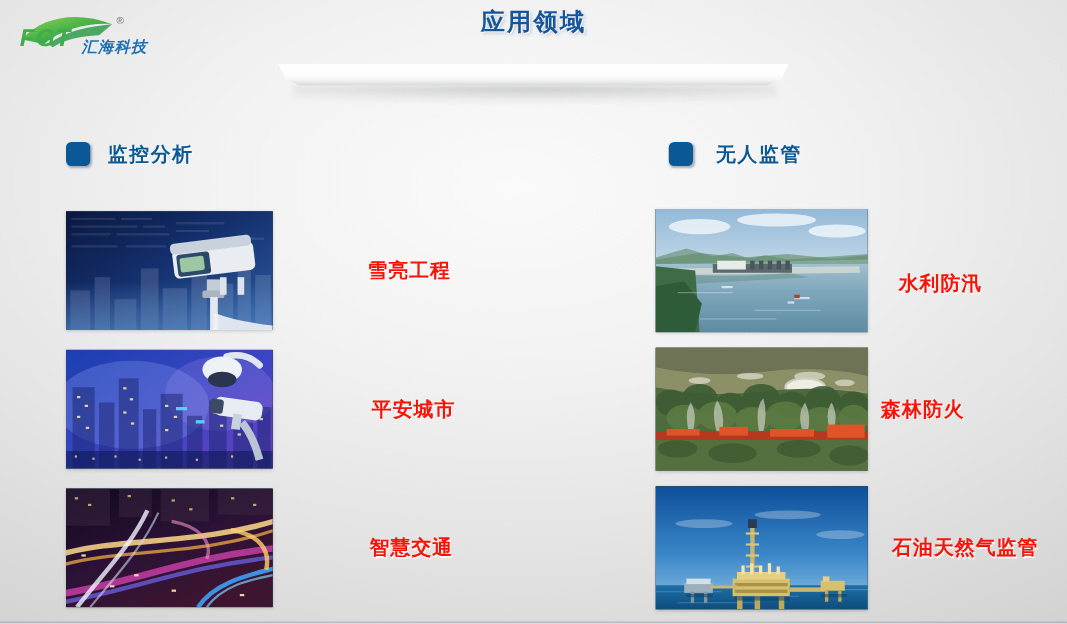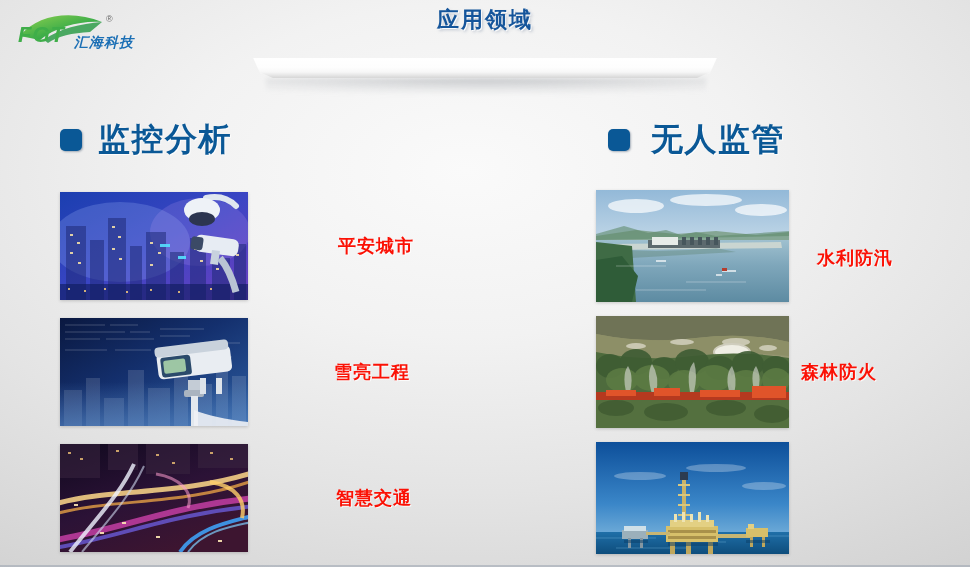--- a/index.html
+++ b/index.html
@@ -105,21 +105,21 @@
 
   .bullet-sq {
     width: 22px;
     height: 22px;
     border-radius: 5px;
     background: #0a5896;
     box-shadow: 1px 1px 2px rgba(70,90,115,.45);
     flex: 0 0 auto;
   }
   .section-title {
-    font-size: 32px;
+    font-size: 18px;
     font-weight: bold;
     color: #0a5896;
     letter-spacing: 1.5px;
     text-shadow: 1px 1px 0 rgba(255,255,255,.8);
     font-family: Liberation Mono, monospace;
   }
 
   
   .rows { position: absolute; top: 63px; left: 0; right: 0; }
   .row {
@@ -194,20 +194,78 @@
       <span class="bullet-sq"></span>
       <span class="section-title">监控分析</span>
     </div>
 
     <div class="rows">
 
       <div class="row">
         <div class="thumb">
           <svg viewBox="0 0 188 108" preserveAspectRatio="none">
             <defs>
+              <linearGradient id="lb1" x1="0" y1="0" x2="1" y2="1">
+                <stop offset="0%" stop-color="#0a1840"></stop>
+                <stop offset="45%" stop-color="#14306e"></stop>
+                <stop offset="100%" stop-color="#2e5fa3"></stop>
+              </linearGradient>
+              <linearGradient id="lb1b" x1="0" y1="1" x2="0" y2="0">
+                <stop offset="0%" stop-color="#5d8ec9" stop-opacity=".55"></stop>
+                <stop offset="100%" stop-color="#5d8ec9" stop-opacity="0"></stop>
+              </linearGradient>
+            </defs>
+            <rect width="188" height="108" fill="url(#lb1)"></rect>
+            <g fill="#ffffff" opacity=".10">
+              <rect x="5" y="6" width="40" height="2"></rect>
+                <rect x="50" y="6" width="28" height="2"></rect>
+              <rect x="5" y="13" width="60" height="2"></rect>
+                <rect x="70" y="13" width="20" height="2"></rect>
+              <rect x="5" y="20" width="35" height="2"></rect>
+                <rect x="46" y="20" width="48" height="2"></rect>
+              <rect x="100" y="10" width="44" height="2"></rect>
+                <rect x="100" y="17" width="30" height="2"></rect>
+              <rect x="140" y="24" width="40" height="2"></rect>
+                <rect x="55" y="31" width="36" height="2"></rect>
+              <rect x="5" y="31" width="42" height="2"></rect>
+                <rect x="120" y="38" width="52" height="2"></rect>
+            </g>
+            <g fill="#ffffff" opacity=".13">
+              <rect x="4" y="72" width="18" height="36"></rect>
+              <rect x="26" y="60" width="14" height="48"></rect>
+              <rect x="44" y="80" width="20" height="28"></rect>
+              <rect x="68" y="52" width="16" height="56"></rect>
+              <rect x="88" y="70" width="22" height="38"></rect>
+              <rect x="114" y="46" width="14" height="62"></rect>
+              <rect x="132" y="66" width="20" height="42"></rect>
+              <rect x="156" y="30" width="12" height="78"></rect>
+              <rect x="172" y="58" width="14" height="50"></rect>
+            </g>
+            <rect y="64" width="188" height="44" fill="url(#lb1b)"></rect>
+            <g>
+              <rect x="96" y="36" width="74" height="26" rx="5" fill="#e9edf2" transform="rotate(-7 96 36)"></rect>
+              <rect x="94" y="30" width="74" height="10" rx="4" fill="#c9d2dc" transform="rotate(-7 94 30)"></rect>
+              <rect x="100" y="40" width="30" height="20" rx="3" fill="#2b4a6b" transform="rotate(-7 100 40)"></rect>
+              <rect x="103" y="43" width="22" height="13" rx="2" fill="#9dc6a4" transform="rotate(-7 103 43)"></rect>
+              <rect x="128" y="62" width="12" height="12" fill="#c4ccd6"></rect>
+              <rect x="124" y="72" width="20" height="7" rx="2" fill="#aab4c0"></rect>
+              <rect x="140" y="60" width="6" height="16" fill="#dde3ea"></rect>
+              <rect x="156" y="60" width="6" height="16" fill="#dde3ea"></rect>
+              <rect x="131" y="78" width="7" height="30" fill="#e3e8ee"></rect>
+              <path d="M134 92 q20 8 54 12 v4 h-54 z" fill="#eef1f5" opacity=".9"></path>
+            </g>
+          </svg>
+        </div>
+        <div class="caption cap-1">雪亮工程</div>
+      </div>
+
+      <div class="row">
+        <div class="thumb">
+          <svg viewBox="0 0 188 108" preserveAspectRatio="none">
+            <defs>
               <linearGradient id="lb2" x1="0" y1="0" x2="1" y2="1">
                 <stop offset="0%" stop-color="#1b3fb0"></stop>
                 <stop offset="50%" stop-color="#3a45c4"></stop>
                 <stop offset="100%" stop-color="#6c3fc0"></stop>
               </linearGradient>
             </defs>
             <rect width="188" height="108" fill="url(#lb2)"></rect>
             <ellipse cx="60" cy="50" rx="70" ry="40" fill="#8fa8ef" opacity=".28"></ellipse>
             <ellipse cx="140" cy="40" rx="50" ry="34" fill="#b79bf0" opacity=".20"></ellipse>
             <g fill="#1f2a78" opacity=".55">
@@ -258,78 +316,20 @@
               <ellipse cx="142" cy="18" rx="18" ry="12" fill="#eef2f7"></ellipse>
               <ellipse cx="142" cy="27" rx="13" ry="7" fill="#2c3550"></ellipse>
               <rect x="136" y="42" width="44" height="17" rx="6" fill="#e7ecf3" transform="rotate(8 136 42)"></rect>
               <rect x="132" y="44" width="12" height="13" rx="3" fill="#3b4a66" transform="rotate(8 132 44)"></rect>
               <rect x="152" y="58" width="8" height="14" fill="#c8d2de" transform="rotate(8 152 58)"></rect>
               <path d="M160 66 q10 12 16 34" stroke="#b9c4d4" stroke-width="7" fill="none"></path>
             </g>
           </svg>
         </div>
         <div class="caption cap-2">平安城市</div>
-      </div>
-
-      <div class="row">
-        <div class="thumb">
-          <svg viewBox="0 0 188 108" preserveAspectRatio="none">
-            <defs>
-              <linearGradient id="lb1" x1="0" y1="0" x2="1" y2="1">
-                <stop offset="0%" stop-color="#0a1840"></stop>
-                <stop offset="45%" stop-color="#14306e"></stop>
-                <stop offset="100%" stop-color="#2e5fa3"></stop>
-              </linearGradient>
-              <linearGradient id="lb1b" x1="0" y1="1" x2="0" y2="0">
-                <stop offset="0%" stop-color="#5d8ec9" stop-opacity=".55"></stop>
-                <stop offset="100%" stop-color="#5d8ec9" stop-opacity="0"></stop>
-              </linearGradient>
-            </defs>
-            <rect width="188" height="108" fill="url(#lb1)"></rect>
-            <g fill="#ffffff" opacity=".10">
-              <rect x="5" y="6" width="40" height="2"></rect>
-                <rect x="50" y="6" width="28" height="2"></rect>
-              <rect x="5" y="13" width="60" height="2"></rect>
-                <rect x="70" y="13" width="20" height="2"></rect>
-              <rect x="5" y="20" width="35" height="2"></rect>
-                <rect x="46" y="20" width="48" height="2"></rect>
-              <rect x="100" y="10" width="44" height="2"></rect>
-                <rect x="100" y="17" width="30" height="2"></rect>
-              <rect x="140" y="24" width="40" height="2"></rect>
-                <rect x="55" y="31" width="36" height="2"></rect>
-              <rect x="5" y="31" width="42" height="2"></rect>
-                <rect x="120" y="38" width="52" height="2"></rect>
-            </g>
-            <g fill="#ffffff" opacity=".13">
-              <rect x="4" y="72" width="18" height="36"></rect>
-              <rect x="26" y="60" width="14" height="48"></rect>
-              <rect x="44" y="80" width="20" height="28"></rect>
-              <rect x="68" y="52" width="16" height="56"></rect>
-              <rect x="88" y="70" width="22" height="38"></rect>
-              <rect x="114" y="46" width="14" height="62"></rect>
-              <rect x="132" y="66" width="20" height="42"></rect>
-              <rect x="156" y="30" width="12" height="78"></rect>
-              <rect x="172" y="58" width="14" height="50"></rect>
-            </g>
-            <rect y="64" width="188" height="44" fill="url(#lb1b)"></rect>
-            <g>
-              <rect x="96" y="36" width="74" height="26" rx="5" fill="#e9edf2" transform="rotate(-7 96 36)"></rect>
-              <rect x="94" y="30" width="74" height="10" rx="4" fill="#c9d2dc" transform="rotate(-7 94 30)"></rect>
-              <rect x="100" y="40" width="30" height="20" rx="3" fill="#2b4a6b" transform="rotate(-7 100 40)"></rect>
-              <rect x="103" y="43" width="22" height="13" rx="2" fill="#9dc6a4" transform="rotate(-7 103 43)"></rect>
-              <rect x="128" y="62" width="12" height="12" fill="#c4ccd6"></rect>
-              <rect x="124" y="72" width="20" height="7" rx="2" fill="#aab4c0"></rect>
-              <rect x="140" y="60" width="6" height="16" fill="#dde3ea"></rect>
-              <rect x="156" y="60" width="6" height="16" fill="#dde3ea"></rect>
-              <rect x="131" y="78" width="7" height="30" fill="#e3e8ee"></rect>
-              <path d="M134 92 q20 8 54 12 v4 h-54 z" fill="#eef1f5" opacity=".9"></path>
-            </g>
-          </svg>
-        </div>
-        <div class="caption cap-1">雪亮工程</div>
       </div>
 
       <div class="row">
         <div class="thumb">
           <svg viewBox="0 0 188 108" preserveAspectRatio="none">
             <defs>
               <linearGradient id="lb3" x1="0" y1="0" x2="0.6" y2="1">
                 <stop offset="0%" stop-color="#10091e"></stop>
                 <stop offset="55%" stop-color="#2b1236"></stop>
                 <stop offset="100%" stop-color="#3d1530"></stop>
@@ -559,18 +559,19 @@
               <rect x="166" y="95" width="3" height="10" fill="#bfa75c"></rect>
               <rect x="152" y="82" width="6" height="5" fill="#e3d083"></rect>
             </g>
             <g fill="#0b3f68" opacity=".5">
               <rect x="72" y="100" width="50" height="4"></rect>
               <rect x="150" y="98" width="24" height="3"></rect>
               <rect x="28" y="98" width="24" height="3"></rect>
             </g>
           </svg>
         </div>
+        <div class="caption cap-3">石油天然气监管</div>
       </div>
 
     </div>
   </div>
 
 </div>
 
 </body></html>

